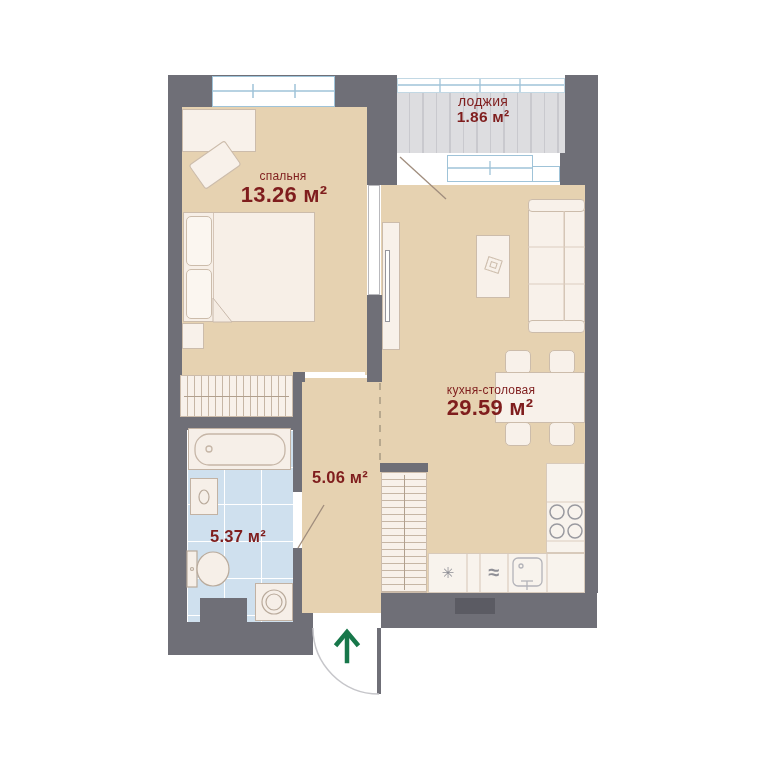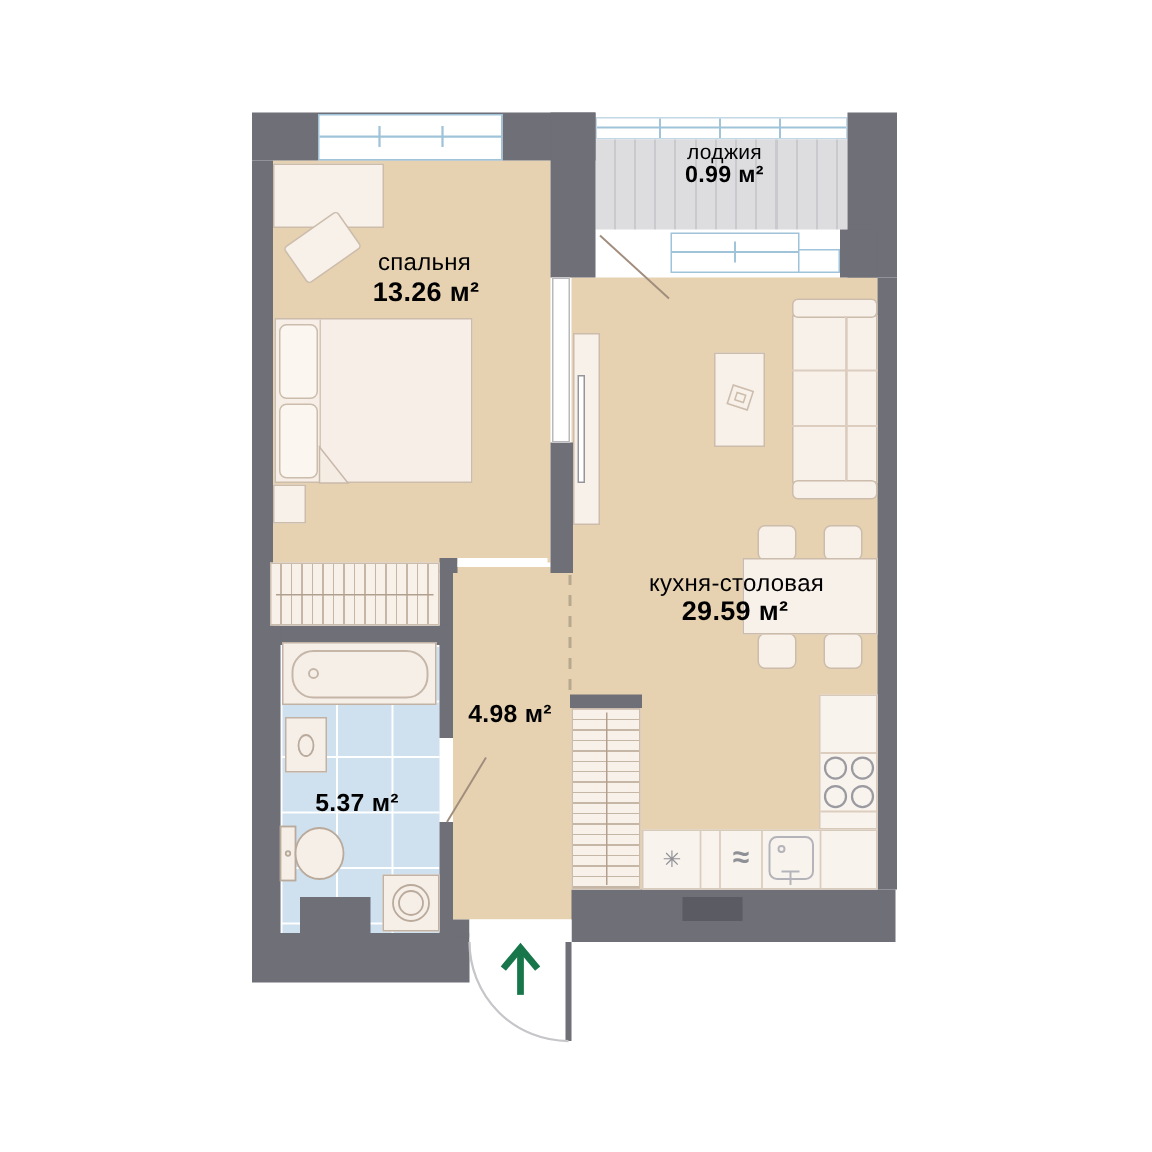--- a/index.html
+++ b/index.html
@@ -21,24 +21,24 @@
   .furn{position:absolute;background:#f8f1ea;border:1px solid #ccbcab;}
   .furn-soft{position:absolute;background:#f6efe8;border:1px solid #c2b2a3;}
   .window{position:absolute;background:#ffffff;border:1.5px solid #9fc3d8;}
   .partition{position:absolute;background:#ffffff;border:1px solid #b9b9bd;}
   .hatch-v{background-image:repeating-linear-gradient(to right,transparent 0 6px,#c6b6a5 6px 7px);}
   .hatch-h{background-image:repeating-linear-gradient(to bottom,transparent 0 6px,#c6b6a5 6px 7px);}
   .rail-h{position:absolute;left:3%;top:50%;width:94%;height:1px;background:#b1a08e;}
   .rail-v{position:absolute;top:2%;left:50%;height:96%;width:1px;background:#b1a08e;}
   .dash-v{position:absolute;width:2px;
       background:repeating-linear-gradient(to bottom,#b7a88e 0 7px,transparent 7px 14px);}
-  .label{position:absolute;transform:translate(-50%,-50%);color:#000000;white-space:nowrap;
+  .label{position:absolute;transform:translate(-50%,-50%);color:#7f1d1d;white-space:nowrap;
          text-align:center;letter-spacing:.2px;}
-  .room-name{font-size:16px;font-weight:500;}
-  .room-area{font-size:18px;font-weight:700;}
+  .room-name{font-size:12px;font-weight:500;}
+  .room-area{font-size:22px;font-weight:700;}
   .room-name.small{font-size:14px;}
   .room-area.small{font-size:15.5px;}
   .glyph{position:absolute;display:flex;align-items:center;justify-content:center;
          color:#8f8f96;}
   svg.overlay{position:absolute;left:0;top:0;pointer-events:none;}
 </style>
 </head>
 <body>
 
 <div id="canvas">
@@ -200,22 +200,22 @@
 
     <g stroke="#c9b9ab" stroke-width="1" fill="#f5ece3">
       <path d="M213 298 L232 322 H213 Z"></path>
     </g>
   </svg>
 
   <div class="label room-name" style="left:283px;top:176px;">спальня</div>
   <div class="label room-area" style="left:284px;top:195px;">13.26 м²</div>
 
   <div class="label room-name small" style="left:483px;top:101px;">лоджия</div>
-  <div class="label room-area small" style="left:483px;top:117px;">0.99 м²</div>
+  <div class="label room-area small" style="left:483px;top:117px;">1.86 м²</div>
 
   <div class="label room-name" style="left:491px;top:390px;">кухня-столовая</div>
   <div class="label room-area" style="left:490px;top:408px;">29.59 м²</div>
 
-  <div class="label room-area" style="left:340px;top:477px;font-size:16.5px;">4.98 м²</div>
+  <div class="label room-area" style="left:340px;top:477px;font-size:16.5px;">5.06 м²</div>
 
   <div class="label room-area" style="left:238px;top:536px;font-size:16.5px;">5.37 м²</div>
 
 </div>
 
 </body></html>

